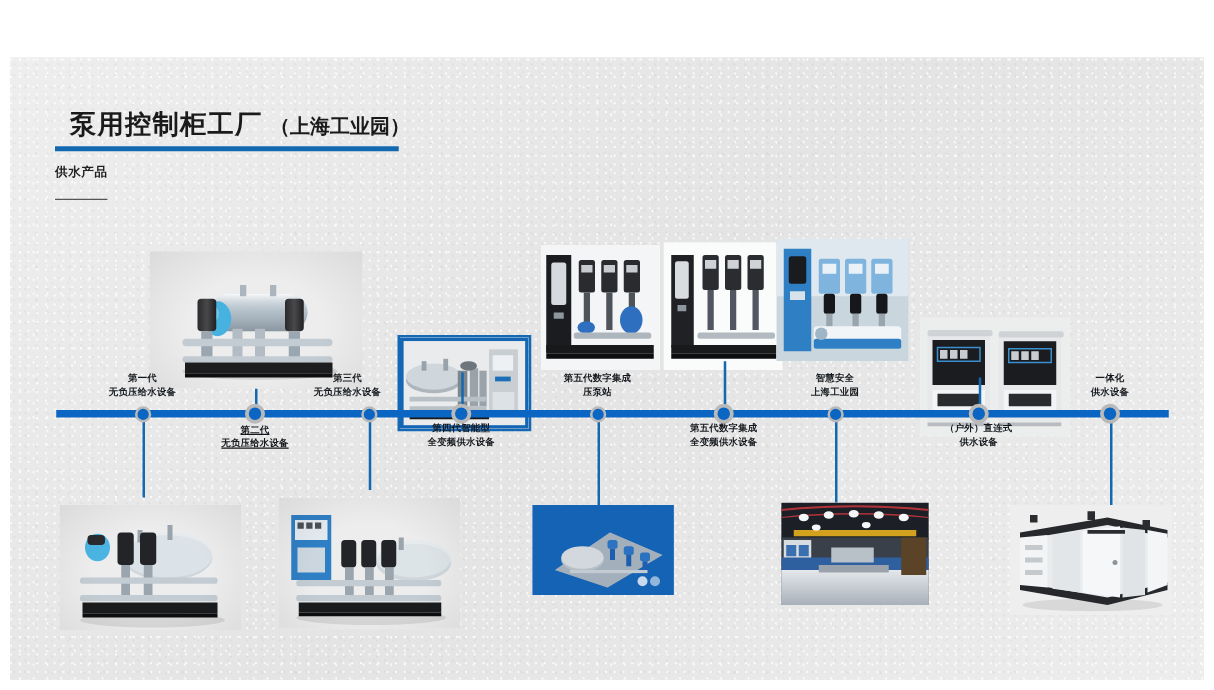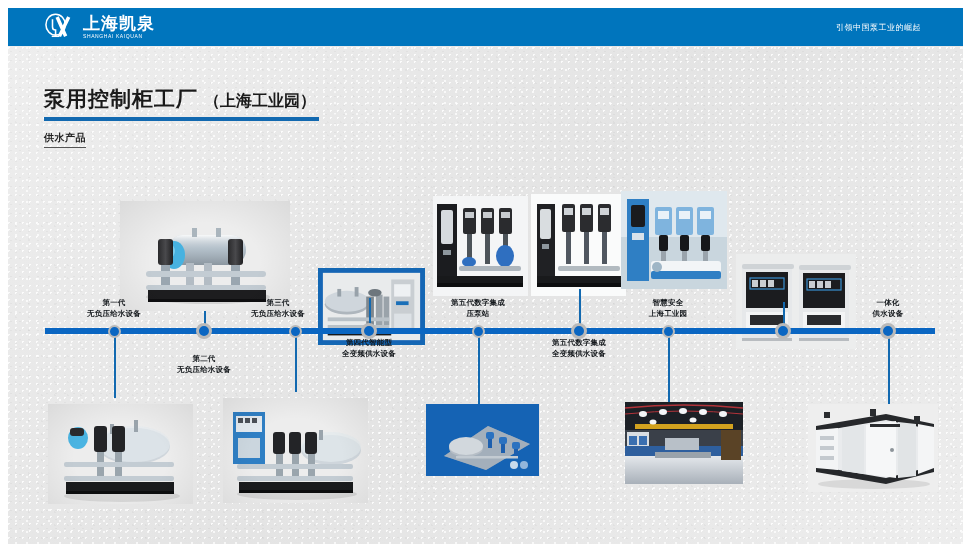--- a/index.html
+++ b/index.html
@@ -93,20 +93,21 @@
 
   
   .title-block { position: absolute; left: 36px; top: 43px; }
   .title-row { display: flex; align-items: flex-end; gap: 6px; }
   .title-main {
     font-size: 21px;
     font-weight: bold;
     color: #1a1a1a;
     letter-spacing: 1px;
     line-height: 1;
+    margin-left: 12px;
   }
   .title-sub-paren {
     font-size: 16px;
     font-weight: bold;
     color: #1a1a1a;
     line-height: 1;
     padding-bottom: 1px;
   }
   .title-underline {
     margin-top: 7px;
@@ -116,21 +117,21 @@
   }
   .section-label {
     position: absolute;
     left: 36px;
     top: 85px;
     font-size: 10px;
     font-weight: bold;
     color: #222222;
     letter-spacing: .5px;
     border-bottom: 1px solid #555555;
-    padding-bottom: 2px;
+    padding-bottom: 14px;
   }
 
   
   .timeline-bar {
     position: absolute;
     left: 37px;
     top: 282px;
     width: 890px;
     height: 6px;
     background: #0a66c2;
@@ -184,37 +185,20 @@
     position: absolute; inset: 0;
     background: radial-gradient(ellipse at 50% 55%, rgba(0,0,0,0) 45%, rgba(0,0,0,.08) 100%);
     pointer-events: none;
   }
 </style>
 </head>
 <body>
 
 <div id="slide">
 
-  <div class="header-bar">
-
-    <div class="logo-wrap">
-      <svg class="logo-mark" viewBox="0 0 44 36">
-        <ellipse cx="15" cy="15" rx="12.5" ry="13.5" fill="none" stroke="#ffffff" stroke-width="2"></ellipse>
-        <path d="M11 8 L11 18 Q11 22 15 22 L15 30" fill="none" stroke="#ffffff" stroke-width="2"></path>
-        <path d="M10 30 L20 30" stroke="#ffffff" stroke-width="2"></path>
-        <path d="M17 5 L28 30 M32 5 L20 30" stroke="#ffffff" stroke-width="4.5" fill="none"></path>
-      </svg>
-      <div class="logo-text-block">
-        <span class="logo-cn">上海凯泉</span>
-        <span class="logo-en">SHANGHAI KAIQUAN</span>
-      </div>
-    </div>
-
-    <div class="header-tagline">引领中国泵工业的崛起</div>
-  </div>
 
   <div class="canvas">
 
     <div class="title-block">
       <div class="title-row">
         <span class="title-main">泵用控制柜工厂</span>
         <span class="title-sub-paren">（上海工业园）</span>
       </div>
       <div class="title-underline"></div>
     </div>
@@ -526,36 +510,38 @@
     <div class="node" style="left:361px;"></div>
     <div class="node small" style="left:470px;"></div>
     <div class="node" style="left:571px;"></div>
     <div class="node small" style="left:660px;"></div>
     <div class="node" style="left:775px;"></div>
     <div class="node" style="left:880px;"></div>
 
     <div class="tl-label" style="left:56px;  top:252px; width:100px;">第一代
 无负压给水设备</div>
 
-    <div class="tl-label" style="left:146px; top:308px; width:100px;">第二代
+    <div class="tl-label" style="left:146px; top:293px; width:100px;text-decoration:underline;">第二代
 无负压给水设备</div>
 
     <div class="tl-label" style="left:220px; top:252px; width:100px;">第三代
 无负压给水设备</div>
 
     <div class="tl-label" style="left:306px; top:292px; width:110px;">第四代智能型
 全变频供水设备</div>
 
     <div class="tl-label" style="left:416px; top:252px; width:108px;">第五代数字集成
 压泵站</div>
 
     <div class="tl-label" style="left:516px; top:292px; width:110px;">第五代数字集成
 全变频供水设备</div>
 
     <div class="tl-label" style="left:612px; top:252px; width:96px;">智慧安全
 上海工业园</div>
 
+    <div class="tl-label" style="left:718px; top:292px; width:114px;">（户外）直连式
+供水设备</div>
 
     <div class="tl-label" style="left:834px; top:252px; width:92px;">一体化
 供水设备</div>
 
   </div>
 </div>
 
 </body></html>

